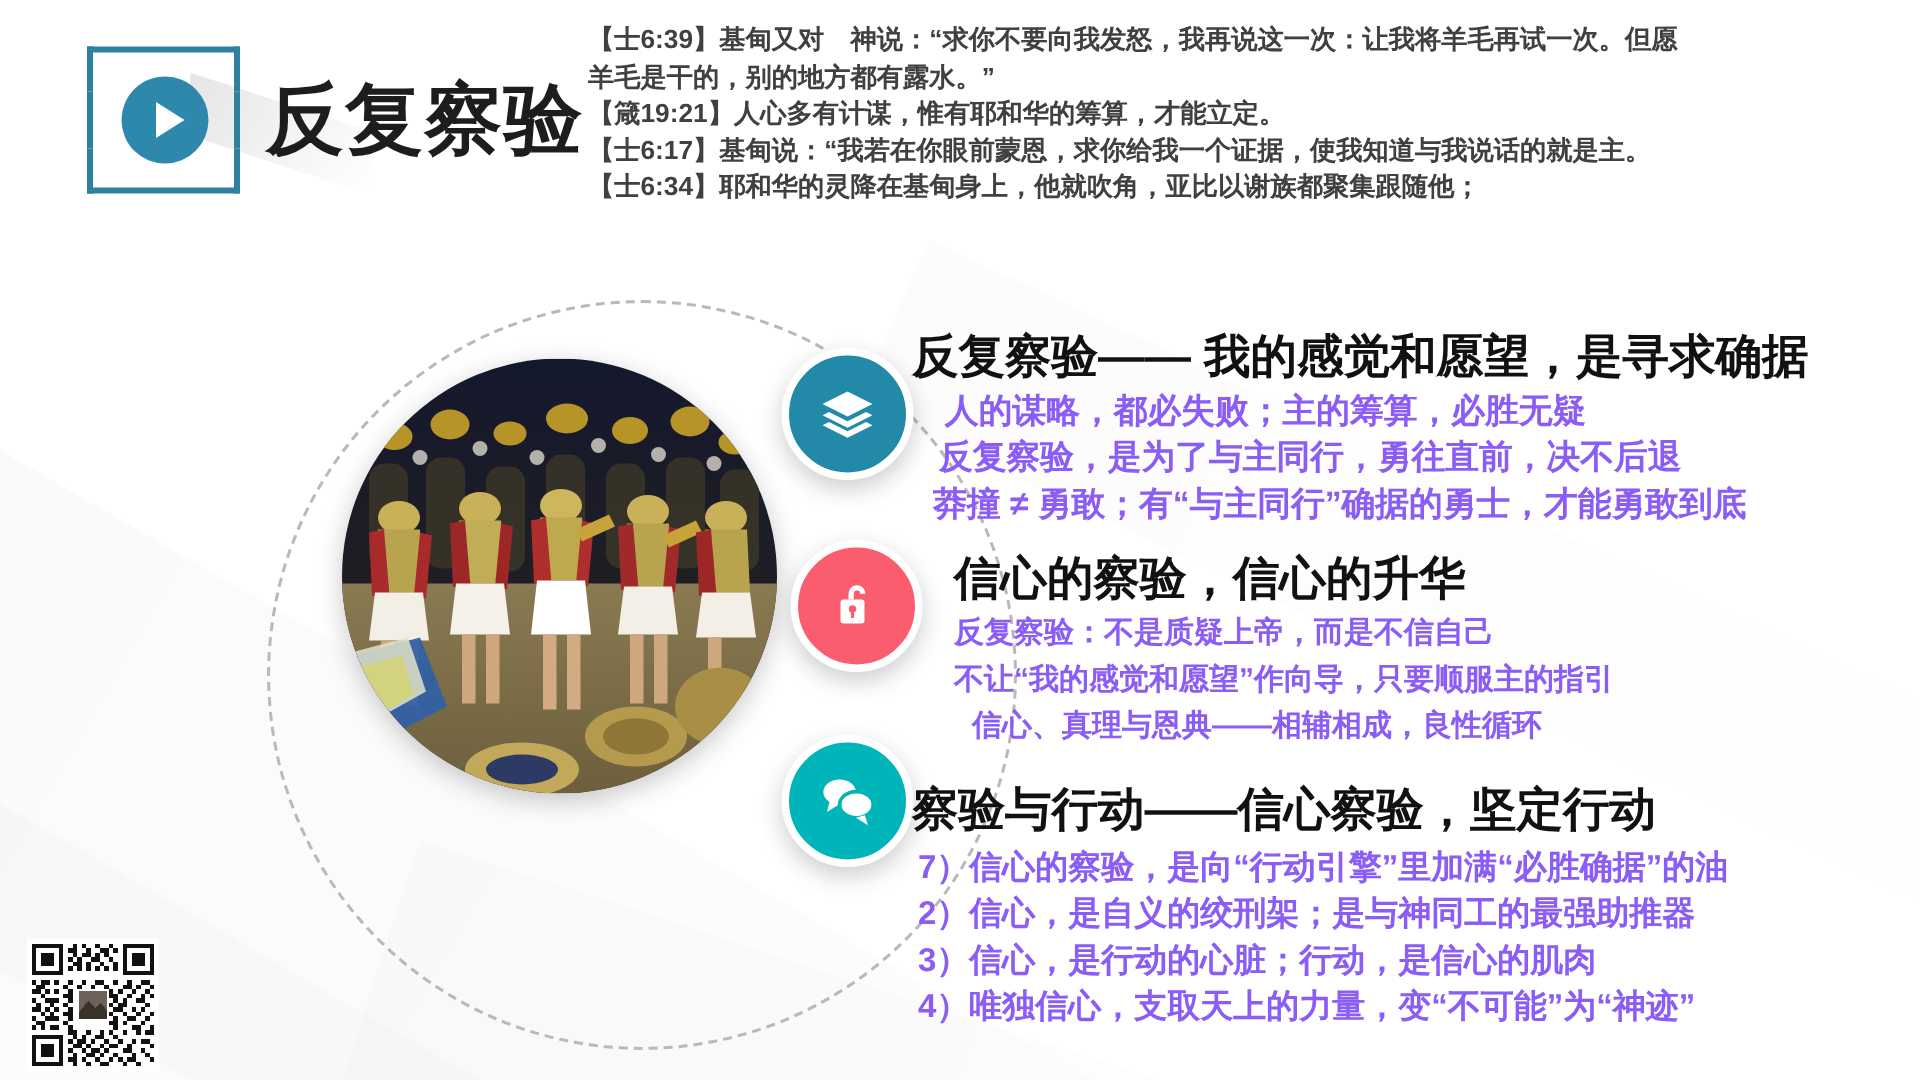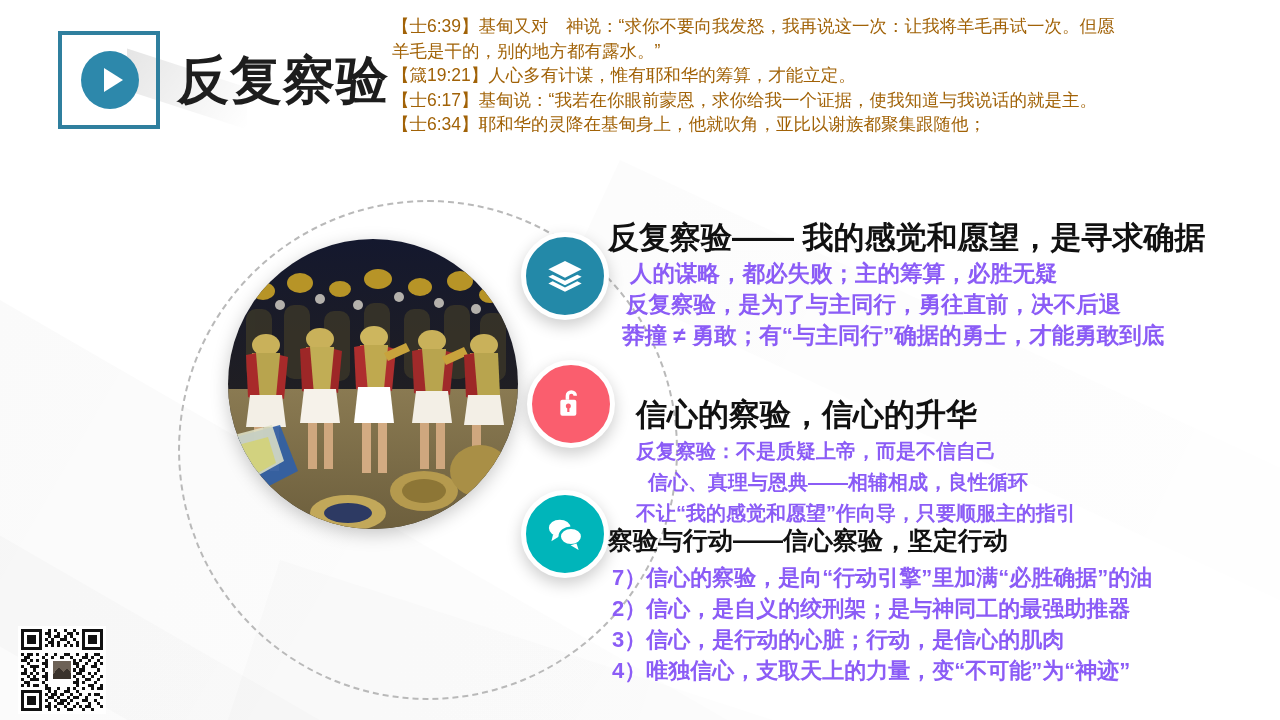--- a/index.html
+++ b/index.html
@@ -79,22 +79,22 @@
   #logo-title{
     font-size:52px; font-weight:bold; color:#1d1d1d;
     letter-spacing:1px; margin-left:14px; line-height:1;
     white-space:nowrap;
   }
 
   
   #scripture{
     position:absolute; left:392px; top:14px; width:880px;
     z-index:5;
-    color:#a16207;
-    font-weight:normal;
+    color:#404040;
+    font-weight:bold;
     font-size:17.5px;
     line-height:24.5px;
   }
   #scripture .verse{ margin-bottom:0px; }
 
   
   #photo{
     position:absolute; left:228px; top:239px;
     width:290px; height:290px;
     border-radius:50%;
@@ -127,28 +127,28 @@
   }
 
   #section-1{ left:608px; top:218px; }
   #section-1 .sec-head{ font-size:31px; line-height:40px; }
   #section-1 .sec-line{ font-size:22.5px; line-height:31px; }
   #section-1 .l1{ padding-left:22px; }
   #section-1 .l2{ padding-left:18px; }
   #section-1 .l3{ padding-left:14px; }
 
   #section-2{ left:636px; top:365px; }
-  #section-2 .sec-head{ font-size:31px; line-height:42px;margin-top:29px; }
+  #section-2 .sec-head{ font-size:31px; line-height:42px; }
   #section-2 .sec-line{ font-size:20px; line-height:31px; }
   #section-2 .l1{ padding-left:-0px; }
   #section-2 .l2{ padding-left:-4px; }
   #section-2 .l3{ padding-left:12px; }
 
   #section-3{ left:608px; top:518px; }
-  #section-3 .sec-head{ font-size:25px; line-height:44px; }
+  #section-3 .sec-head{ font-size:31px; line-height:44px; }
   #section-3 .sec-line{ font-size:22px; line-height:31px; padding-left:4px; }
 
   
   #qr{
     position:absolute; left:18px; top:626px;
     width:88px; height:88px; z-index:6;
     background:#ffffff;
   }
   #qr svg{ display:block; }
 </style>
@@ -334,22 +334,22 @@
 <div class="section" id="section-1">
   <div class="sec-head">反复察验—— 我的感觉和愿望，是寻求确据</div>
   <div class="sec-line l1">人的谋略，都必失败；主的筹算，必胜无疑</div>
   <div class="sec-line l2">反复察验，是为了与主同行，勇往直前，决不后退</div>
   <div class="sec-line l3">莽撞 ≠ 勇敢；有“与主同行”确据的勇士，才能勇敢到底</div>
 </div>
 
 <div class="section" id="section-2">
   <div class="sec-head">信心的察验，信心的升华</div>
   <div class="sec-line l1">反复察验：不是质疑上帝，而是不信自己</div>
+  <div class="sec-line l2">不让“我的感觉和愿望”作向导，只要顺服主的指引</div>
   <div class="sec-line l3">信心、真理与恩典——相辅相成，良性循环</div>
-  <div class="sec-line l2">不让“我的感觉和愿望”作向导，只要顺服主的指引</div>
 </div>
 
 <div class="section" id="section-3">
   <div class="sec-head">察验与行动——信心察验，坚定行动</div>
   <div class="sec-line">7）信心的察验，是向“行动引擎”里加满“必胜确据”的油</div>
   <div class="sec-line">2）信心，是自义的绞刑架；是与神同工的最强助推器</div>
   <div class="sec-line">3）信心，是行动的心脏；行动，是信心的肌肉</div>
   <div class="sec-line">4）唯独信心，支取天上的力量，变“不可能”为“神迹”</div>
 </div>
 

